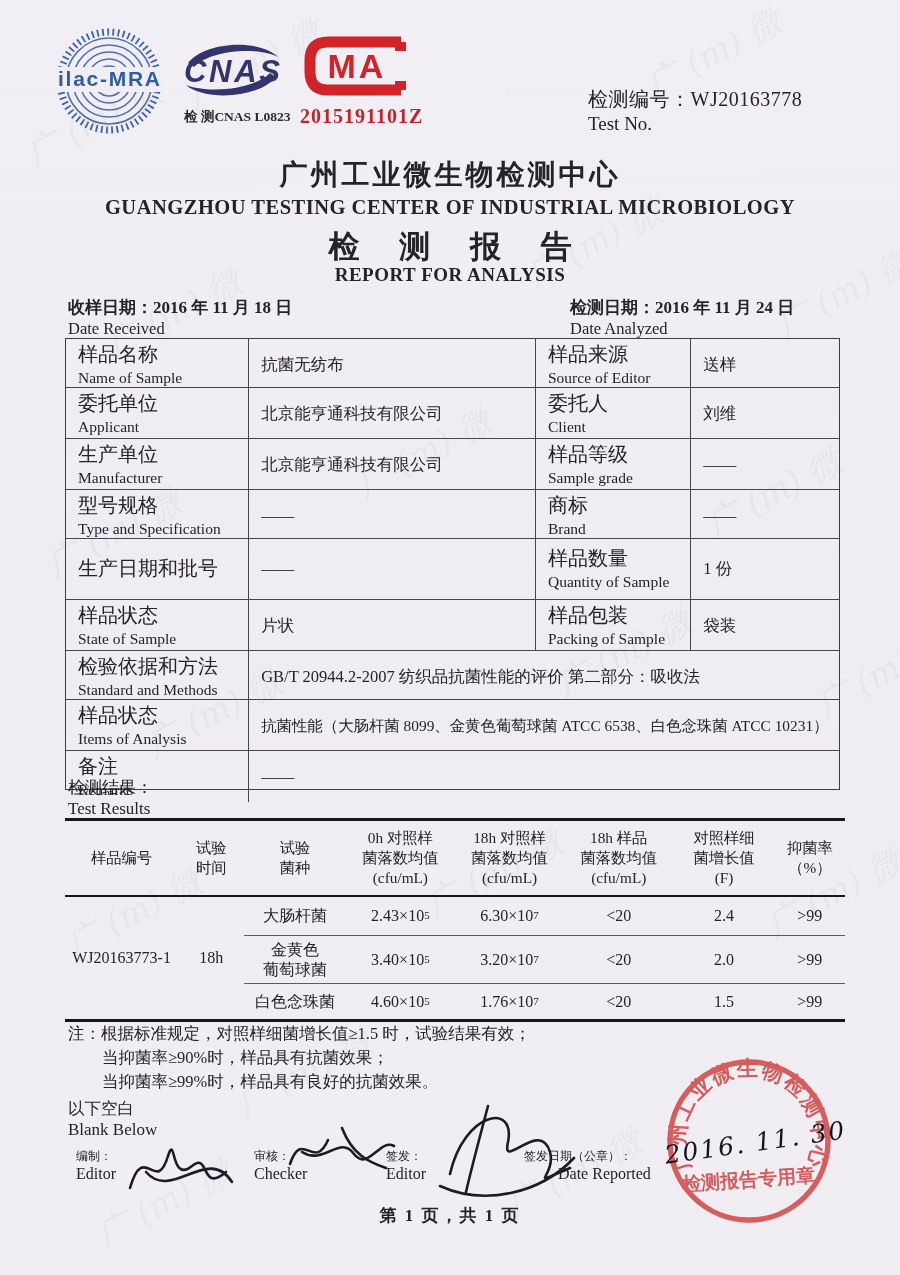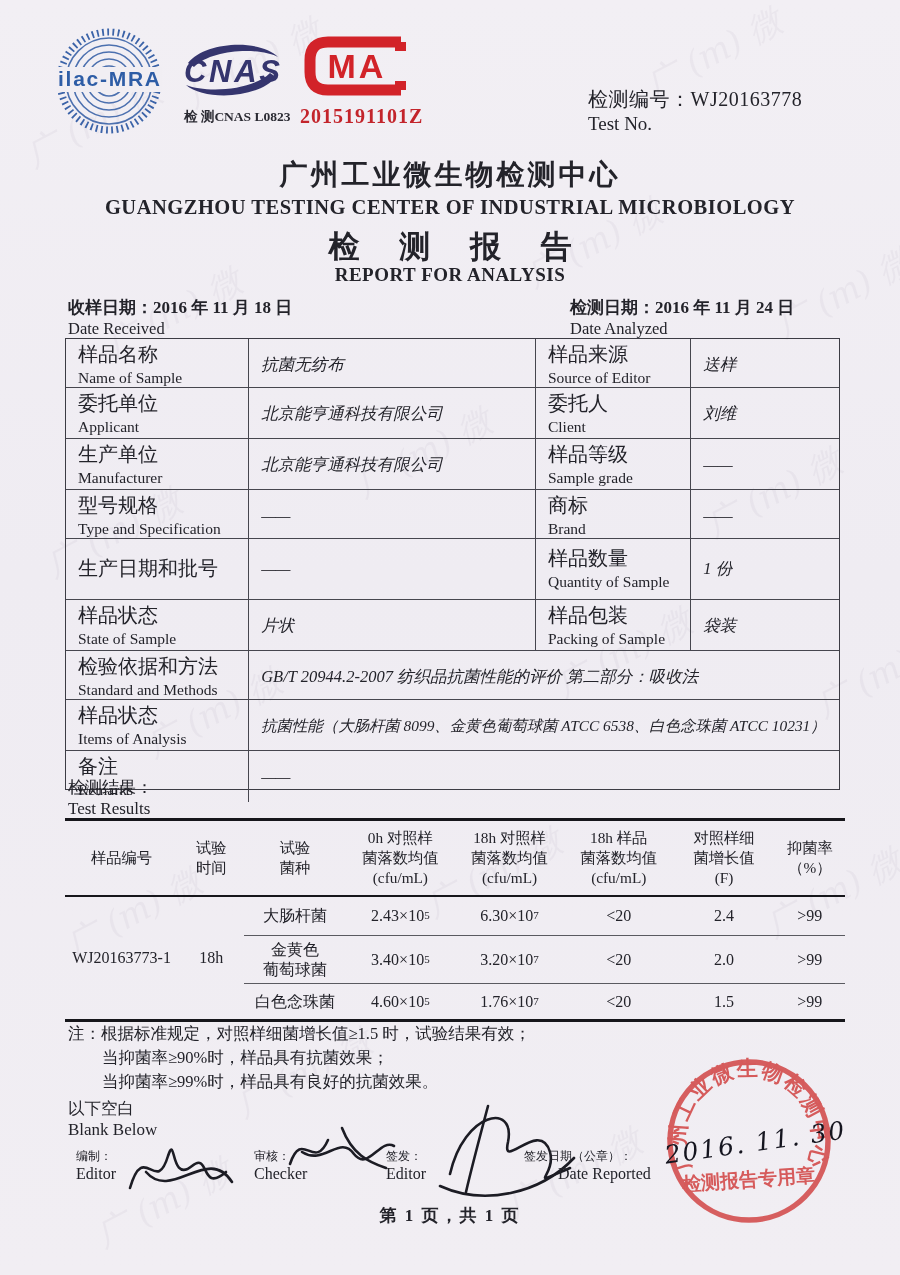--- a/index.html
+++ b/index.html
@@ -26,21 +26,21 @@
   
   .info{left:65px;top:338px;width:773px;border:1.6px solid #3c3c44;}
   .irow{display:grid;grid-template-columns:23.7% 37.1% 20.1% 19.1%;border-bottom:1.4px solid #46464e;}
   .irow:last-child{border-bottom:none;}
   .irow.merged{grid-template-columns:23.7% 76.3%;}
   .cell{border-right:1.4px solid #46464e;display:flex;flex-direction:column;justify-content:center;
     padding:3px 8px 3px 12px;line-height:1.28;}
   .cell:last-child{border-right:none;}
   .lbl-zh{font-size:20px;}
   .lbl-en{font-size:15.5px;white-space:pre-line;}
-  .val{font-size:16.5px;font-style:italic;}
+  .val{font-size:16.5px;}
   .val.small{font-size:15.4px;white-space:nowrap;}
   
   .res-label div{font-size:17px;line-height:1.25;}
   .res{left:65px;top:818px;width:780px;border-top:3px solid #16161b;border-bottom:3px solid #16161b;}
   .res-head{display:grid;grid-template-columns:14.5% 8.5% 13% 14% 14% 14% 13% 9%;
     border-bottom:2.4px solid #16161b;min-height:74px;}
   .res-h{display:flex;align-items:center;justify-content:center;text-align:center;
     font-size:15.3px;line-height:1.3;white-space:pre-line;padding:6px 0;}
   .res-body{display:grid;grid-template-columns:14.5% 8.5% 13% 14% 14% 14% 13% 9%;
     grid-template-rows:38px 48px 36px;grid-auto-flow:row;}

